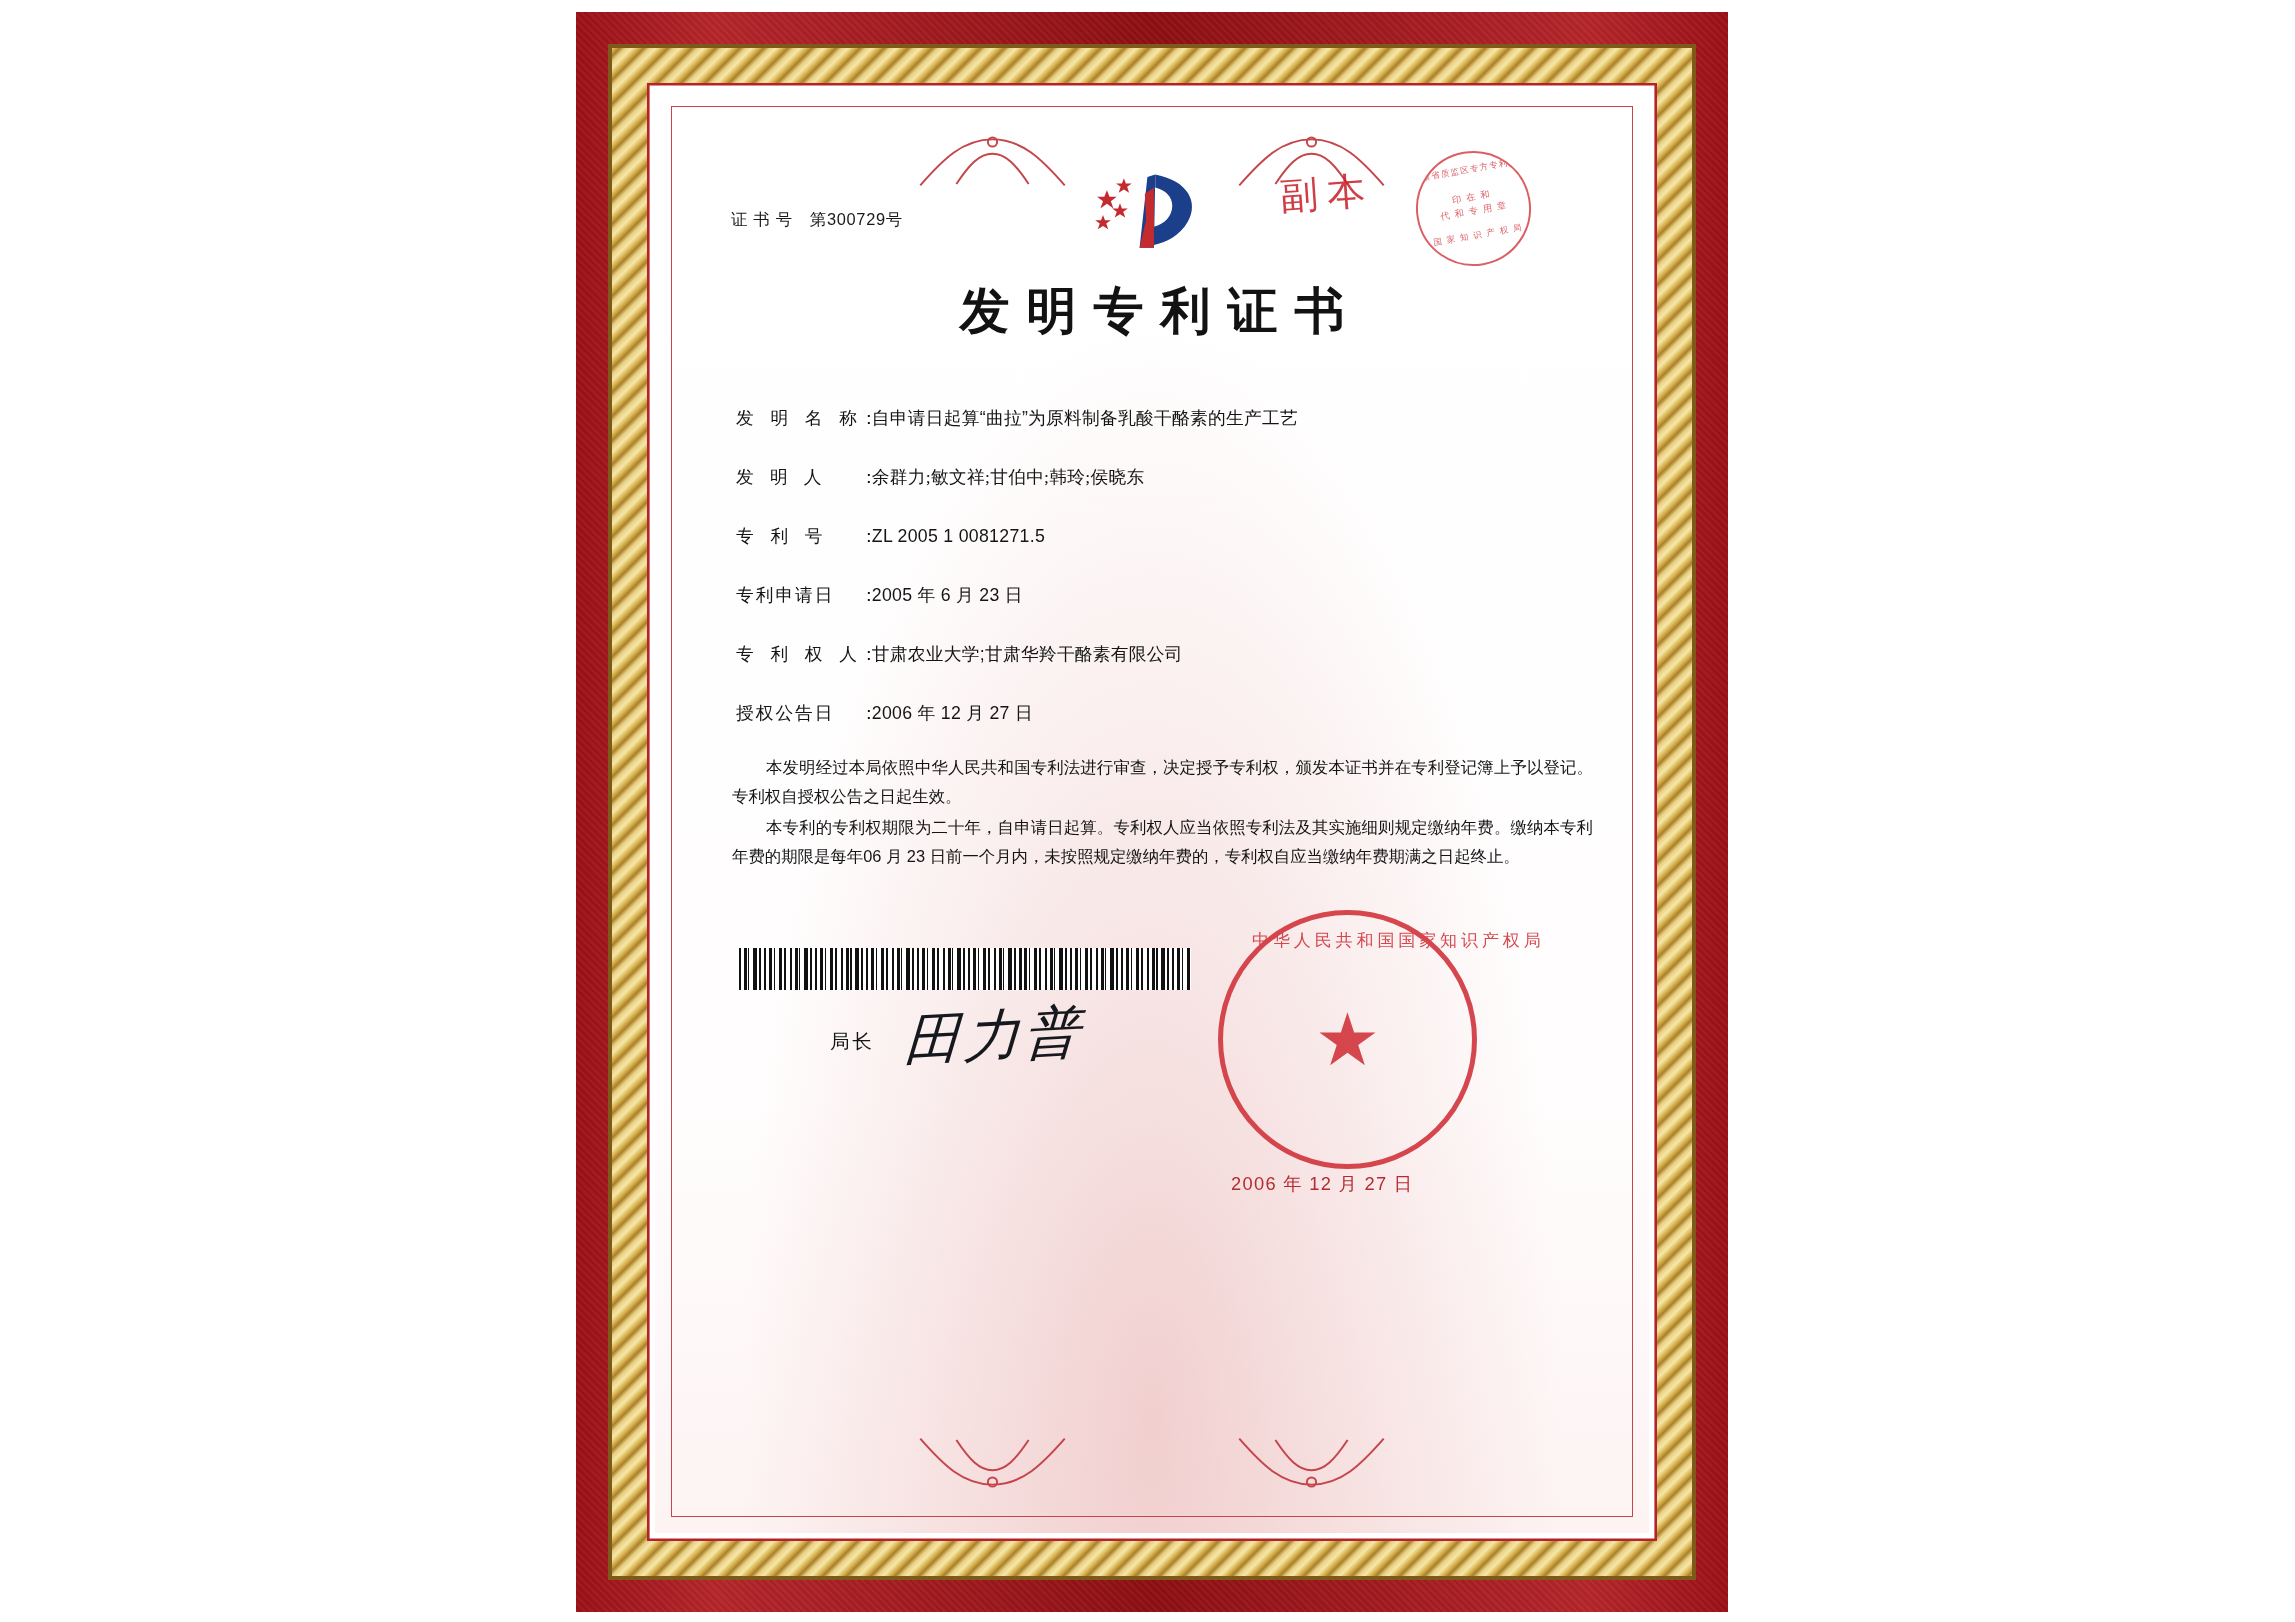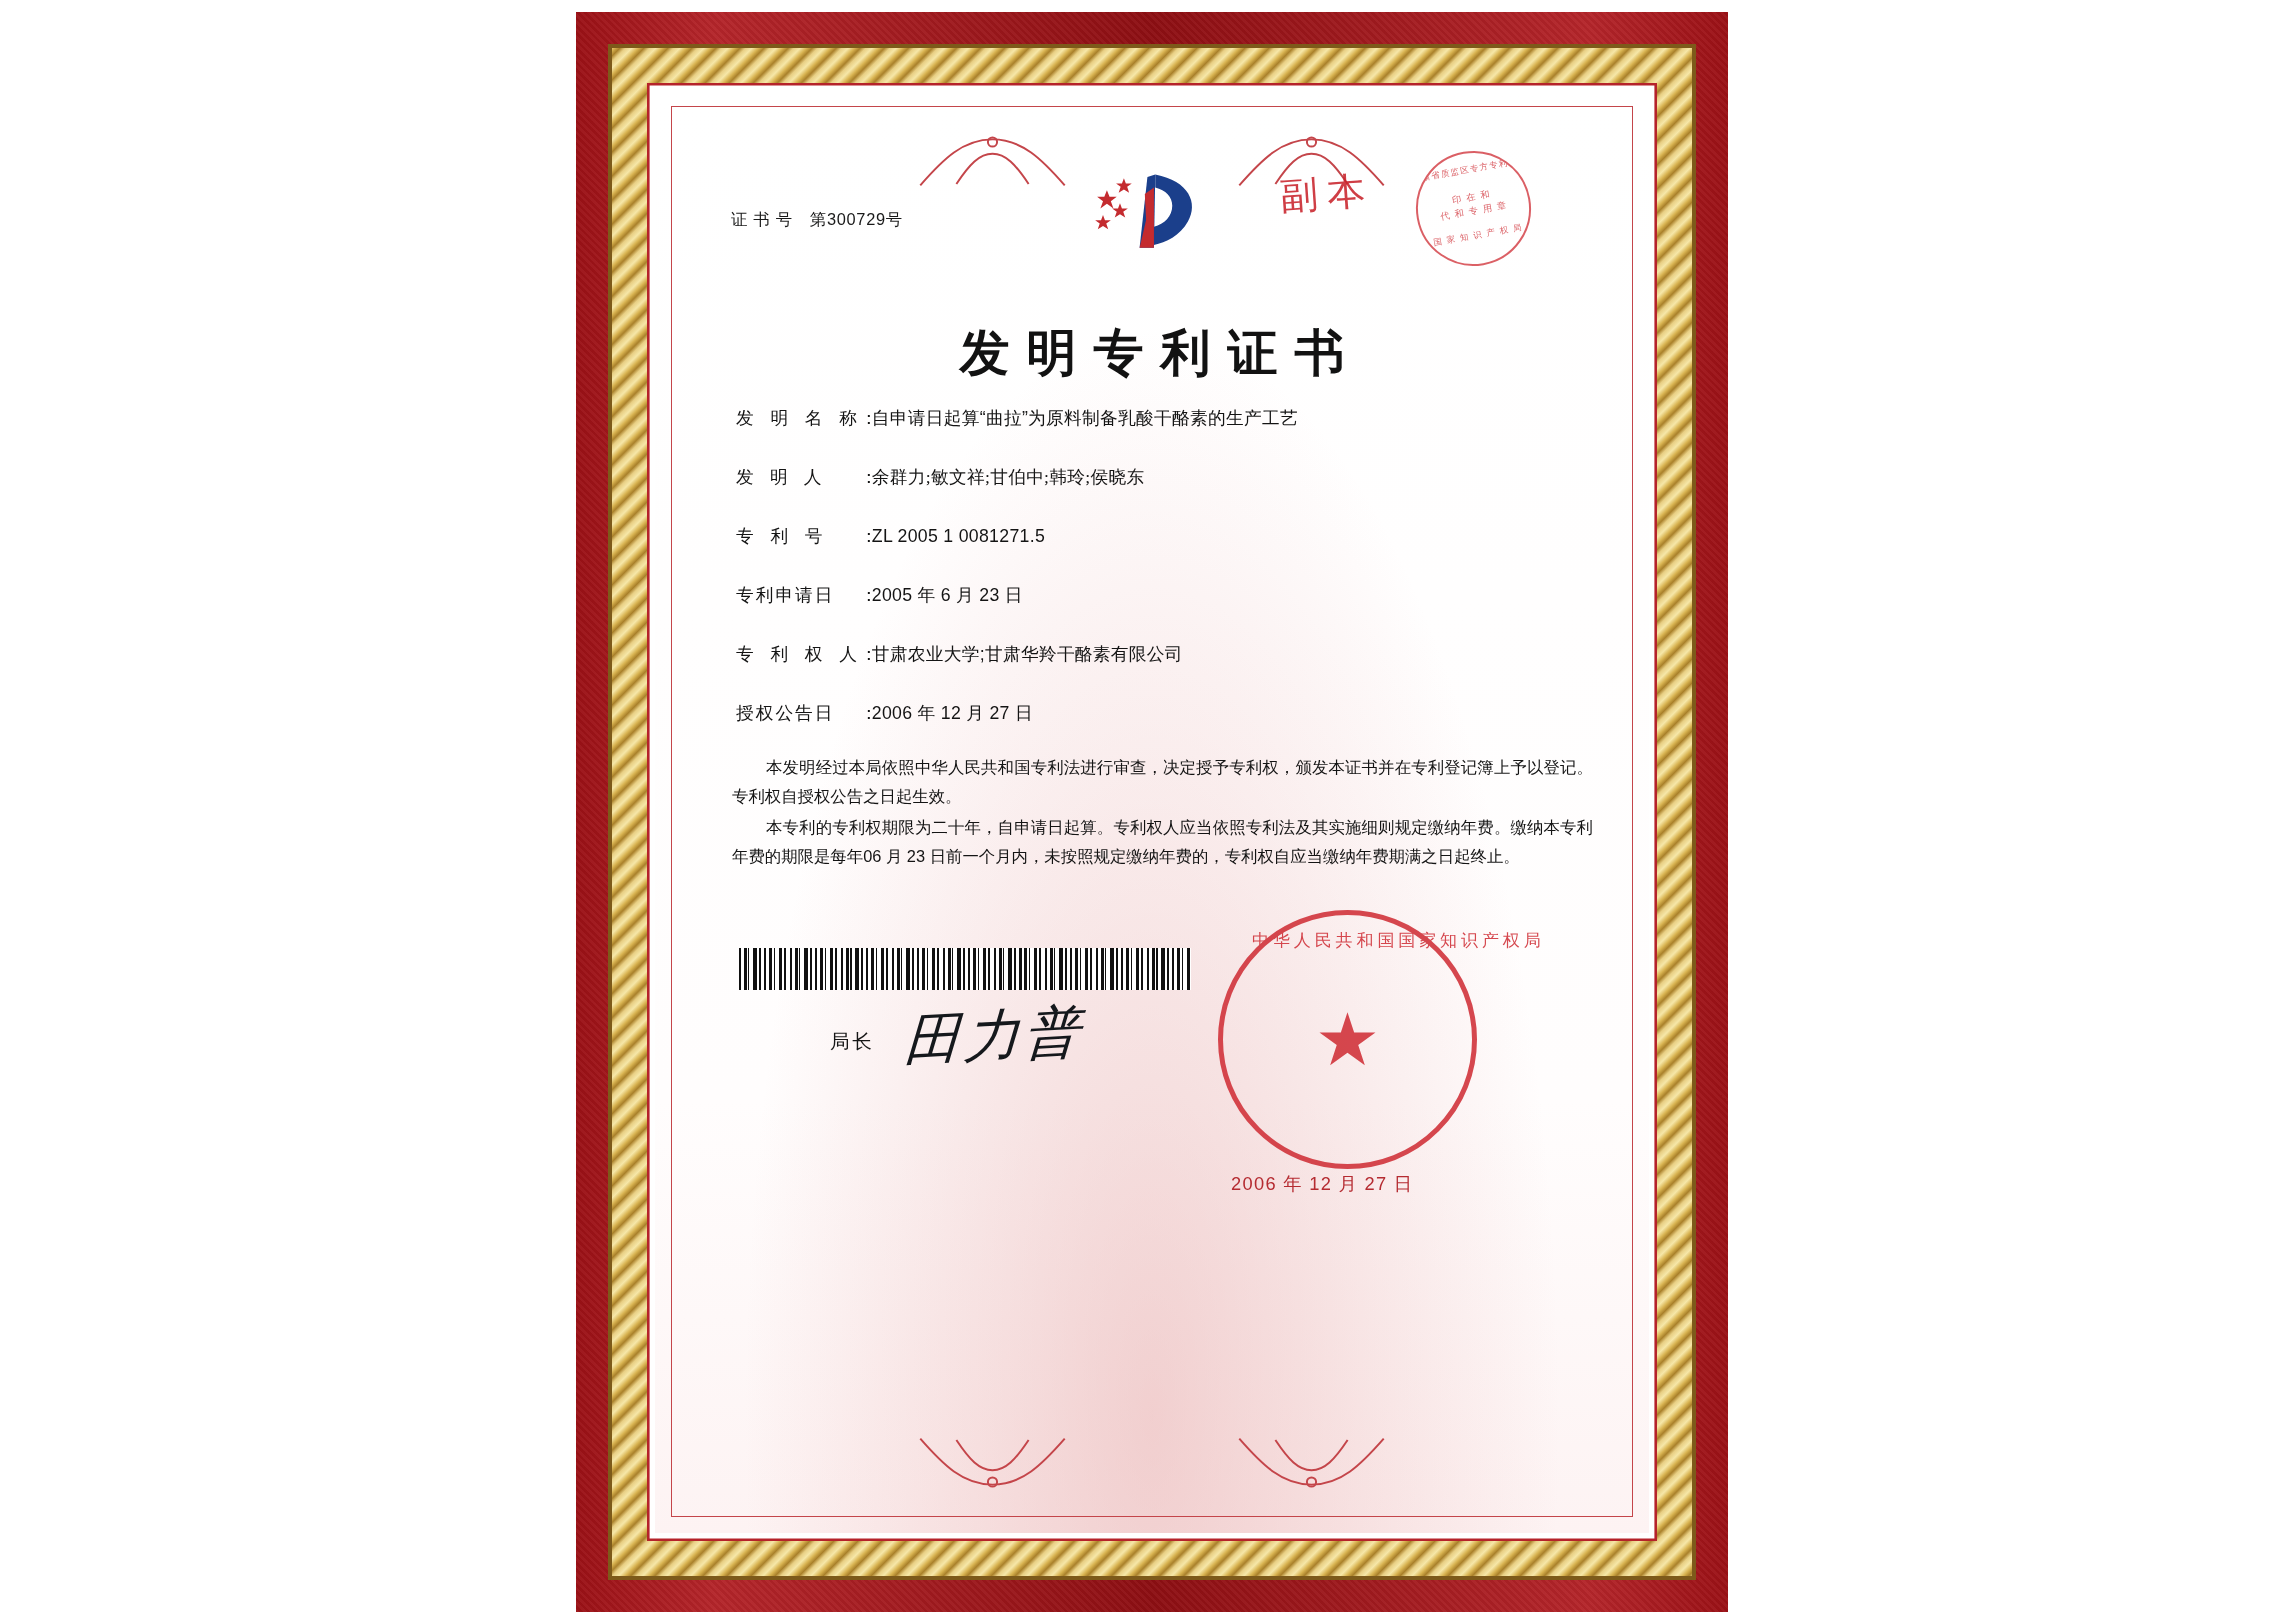--- a/index.html
+++ b/index.html
@@ -183,21 +183,20 @@
     position: absolute;
     left: 0; right: 0;
     top: 187px;
     text-align: center;
     font-family: "DejaVu Serif", serif;
     font-weight: bold;
     font-size: 50px;
     letter-spacing: 17px;
     color: #121212;
     text-indent: 17px;
-    margin-top: 42px;
   }
 
   .field-row {
     position: absolute;
     left: 81px;
     font-size: 17.7px;
     color: #141414;
     white-space: nowrap;
   }
   .field-label {

